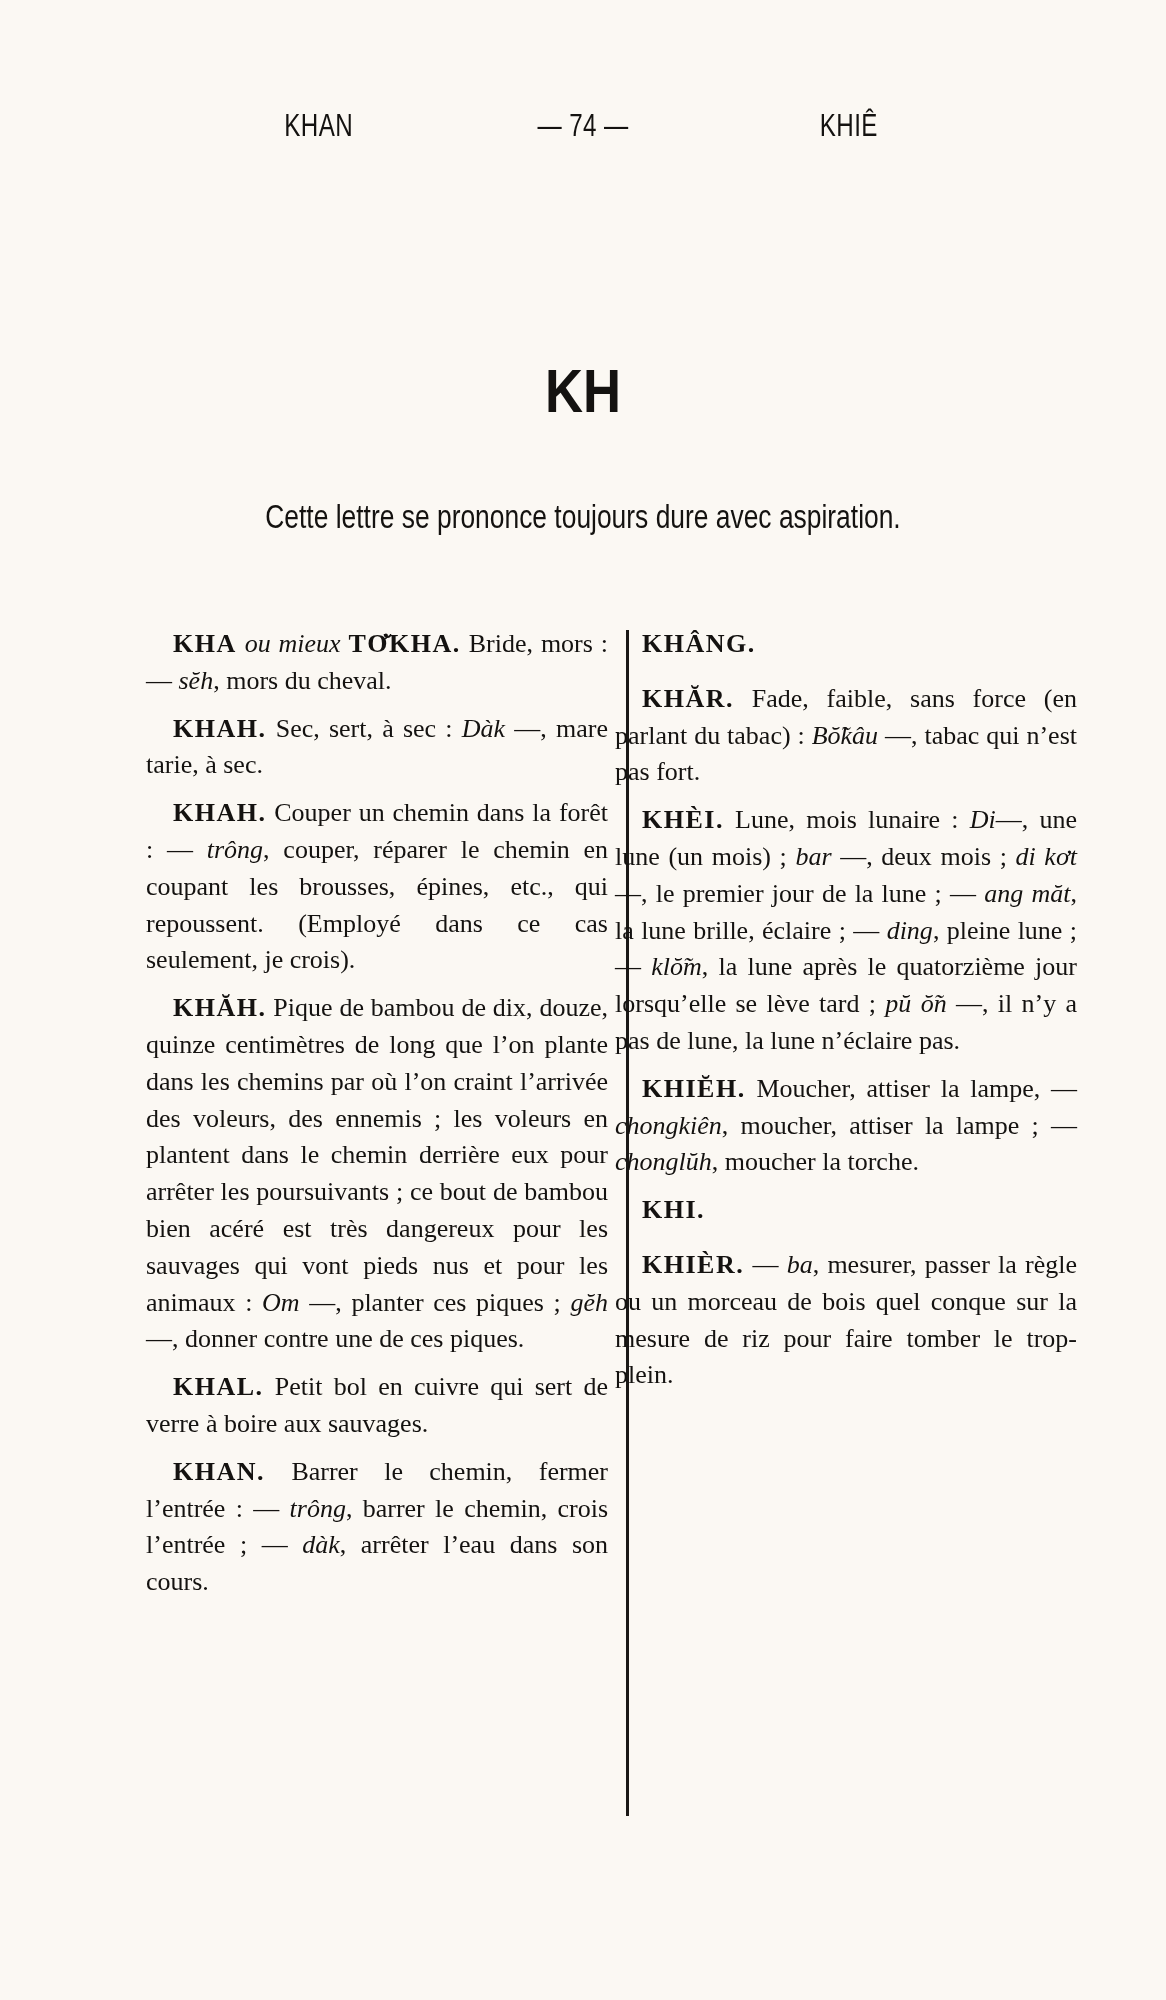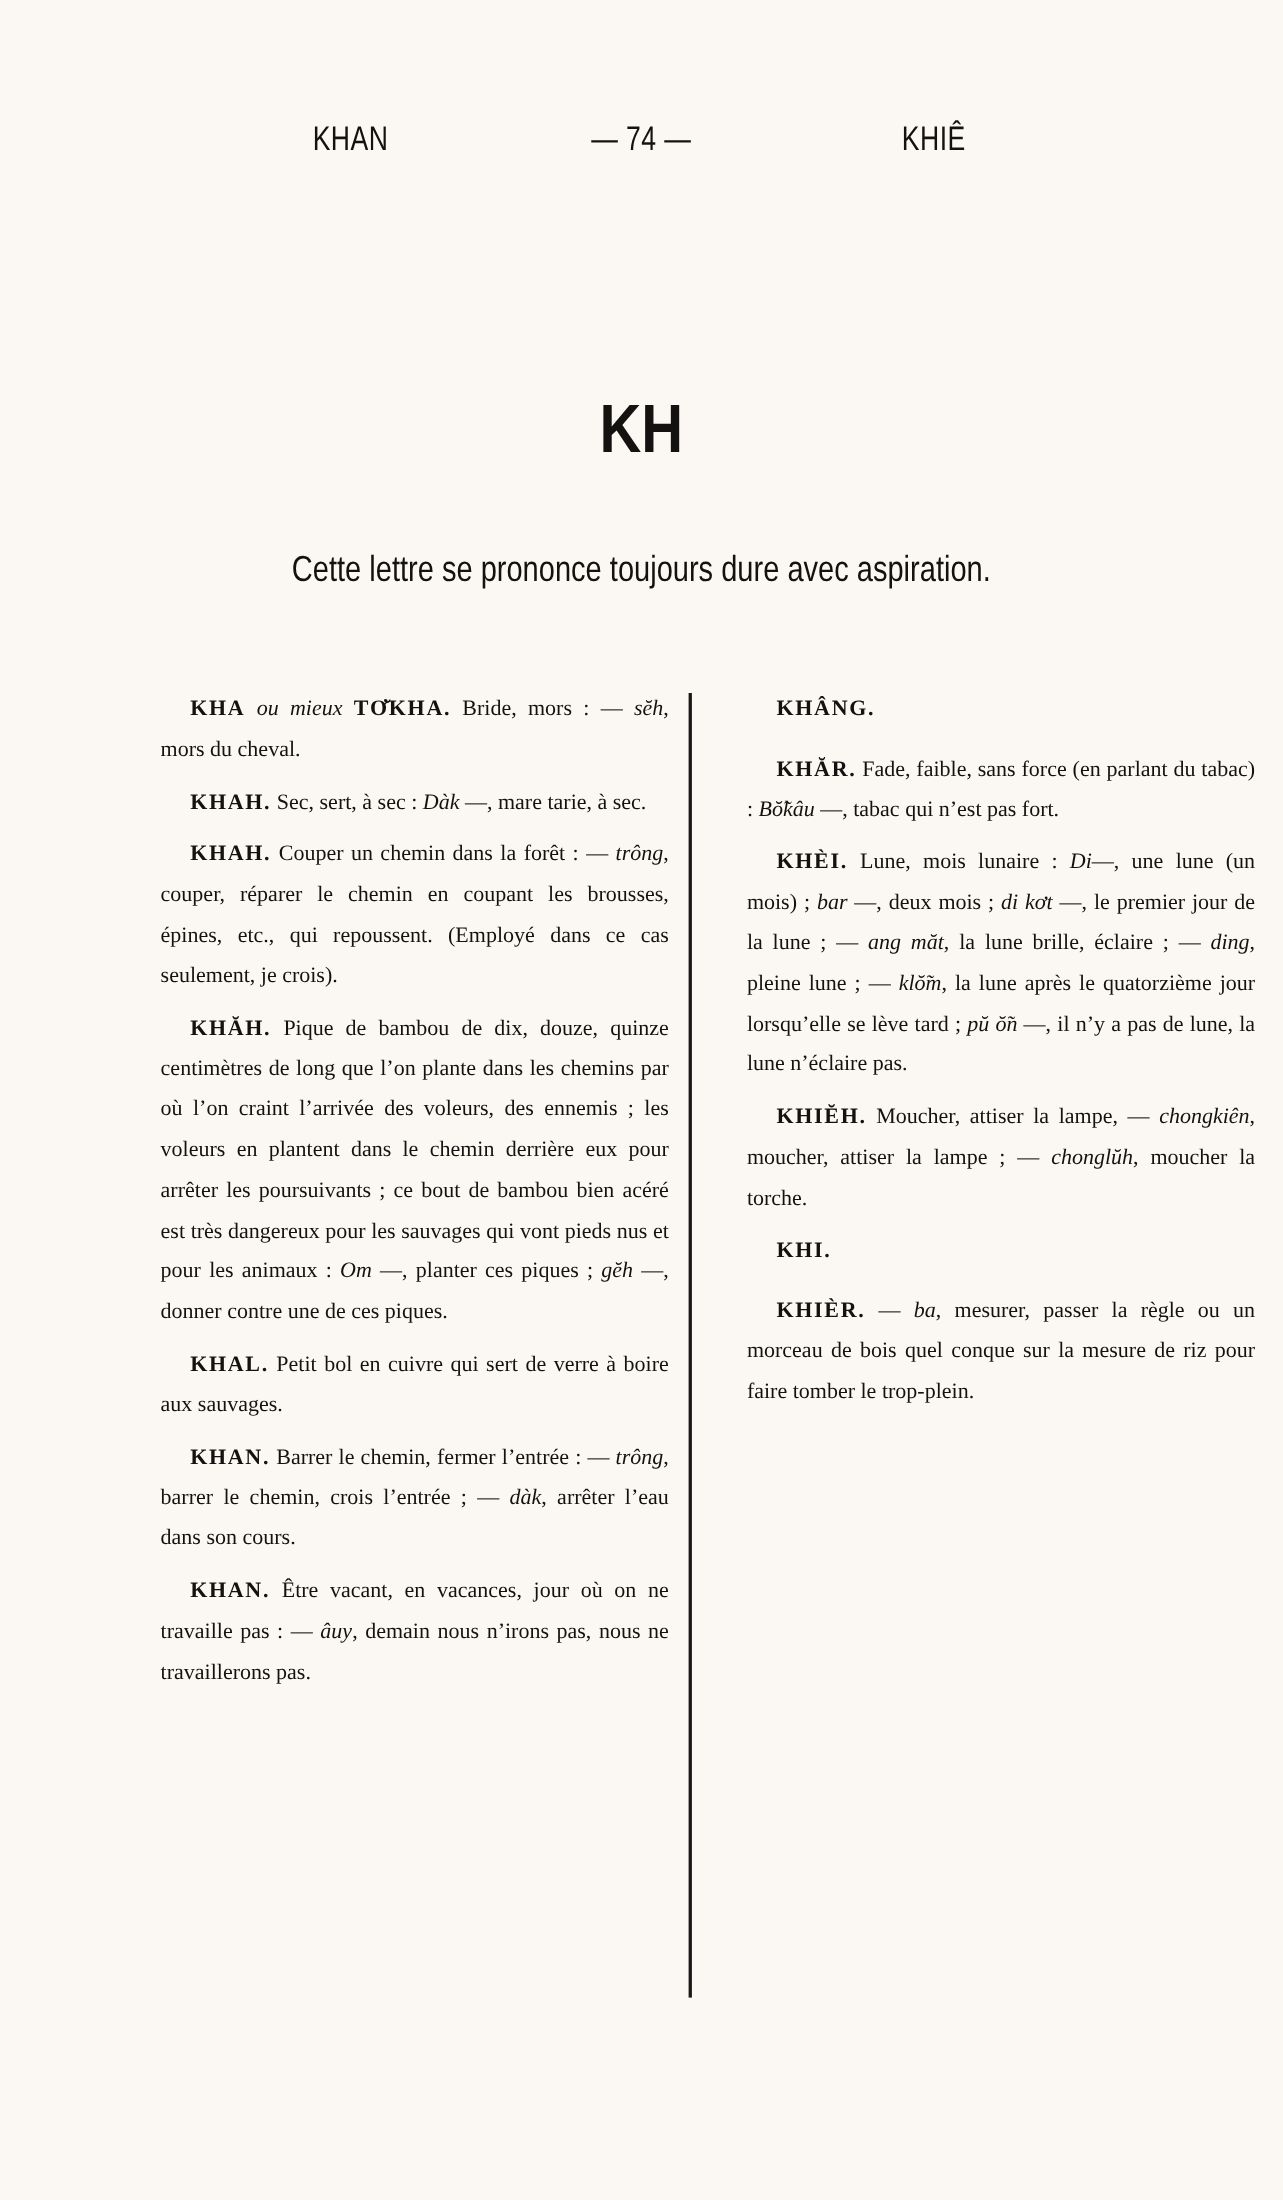--- a/index.html
+++ b/index.html
@@ -28,25 +28,25 @@
     transform: scaleX(0.85); transform-origin: 583px 0;
   }
   .section-intro {
     position: absolute; top: 498px; left: 0; width: 1166px; text-align: center;
     font-family: "Liberation Sans", "DejaVu Sans", sans-serif;
     font-size: 33px;
     transform: scaleX(0.80); transform-origin: 583px 0;
   }
   .column {
     position: absolute; top: 626px; width: 462px;
-    font-size: 20px; line-height: 36.8px;
+    font-size: 26px; line-height: 36.8px;
     text-align: justify;
   }
   .col-left { left: 146px; }
-  .col-right { left: 679px; }
+  .col-right { left: 615px; }
   .divider {
     position: absolute; left: 626px; top: 630px; width: 3px; height: 1186px;
     background: #1a1816;
   }
   .entry { margin: 0 0 11px 0; text-indent: 27px; hyphens: manual; }
   .entry .hw {
     font-weight: bold; letter-spacing: 1.5px;
     font-family: "Liberation Serif", "DejaVu Serif", serif;
   }
   .entry i { font-style: italic; }
@@ -64,21 +64,20 @@
 <div class="section-letter">KH</div>
 <div class="section-intro">Cette lettre se prononce toujours dure avec aspiration.</div>
 
 <div class="column col-left" id="col-left">
     <p class="entry"><span class="hw">KHA</span> <i>ou mieux</i> <span class="hw">TƠ̆KHA.</span><span> Bride, mors : — </span><i>sĕh</i><span>, mors du cheval.</span></p>
     <p class="entry"><span class="hw">KHAH.</span><span> Sec, sert, à sec : </span><i>Dàk</i><span> —, mare tarie, à sec.</span></p>
     <p class="entry"><span class="hw">KHAH.</span><span> Couper un chemin dans la forêt : — </span><i>trông</i><span>, couper, réparer le chemin en coupant les brousses, épines, etc., qui repoussent. (Employé dans ce cas seulement, je crois).</span></p>
     <p class="entry"><span class="hw">KHĂH.</span><span> Pique de bambou de dix, douze, quinze centimètres de long que l’on plante dans les chemins par où l’on craint l’arrivée des voleurs, des ennemis ; les voleurs en plantent dans le chemin derrière eux pour arrêter les poursuivants ; ce bout de bambou bien acéré est très dangereux pour les sauvages qui vont pieds nus et pour les animaux : </span><i>Om</i><span> —, planter ces piques ; </span><i>gĕh</i><span> —, donner contre une de ces piques.</span></p>
     <p class="entry"><span class="hw">KHAL.</span><span> Petit bol en cuivre qui sert de verre à boire aux sauvages.</span></p>
     <p class="entry"><span class="hw">KHAN.</span><span> Barrer le chemin, fermer l’entrée : — </span><i>trông</i><span>, barrer le chemin, crois l’entrée ; — </span><i>dàk</i><span>, arrêter l’eau dans son cours.</span></p>
-    <p class="entry"><span class="hw">KHAN.</span><span> Être vacant, en vacances, jour où on ne travaille pas : — </span><i>âuy</i><span>, demain nous n’irons pas, nous ne travaillerons pas.</span></p>
   </div>
 <div class="divider"></div>
 <div class="column col-right" id="col-right">
     <p class="entry short"><span class="hw">KHÂNG.</span></p>
     <p class="entry"><span class="hw">KHĂR.</span><span> Fade, faible, sans force (en parlant du tabac) : </span><i>Bŏ̃kâu</i><span> —, tabac qui n’est pas fort.</span></p>
     <p class="entry"><span class="hw">KHÈI.</span><span> Lune, mois lunaire : </span><i>Di</i><span>—, une lune (un mois) ; </span><i>bar</i><span> —, deux mois ; </span><i>di kơt</i><span> —, le premier jour de la lune ; — </span><i>ang măt</i><span>, la lune brille, éclaire ; — </span><i>ding</i><span>, pleine lune ; — </span><i>klŏ̃m</i><span>, la lune après le quatorzième jour lorsqu’elle se lève tard ; </span><i>pŭ ŏ̃n</i><span> —, il n’y a pas de lune, la lune n’éclaire pas.</span></p>
     <p class="entry"><span class="hw">KHIĔH.</span><span> Moucher, attiser la lampe, — </span><i>chongkiên</i><span>, moucher, attiser la lampe ; — </span><i>chonglŭh</i><span>, moucher la torche.</span></p>
     <p class="entry short"><span class="hw">KHI.</span></p>
     <p class="entry"><span class="hw">KHIÈR.</span><span> — </span><i>ba</i><span>, mesurer, passer la règle ou un morceau de bois quel conque sur la mesure de riz pour faire tomber le trop-plein.</span></p>
   </div>

